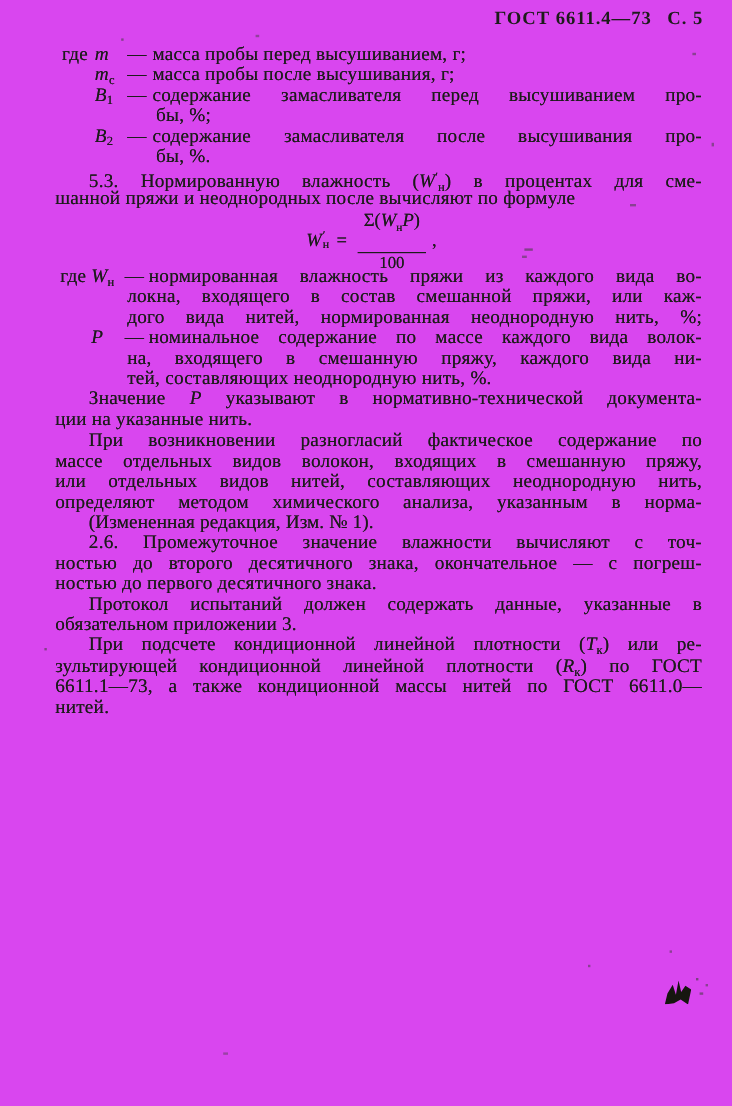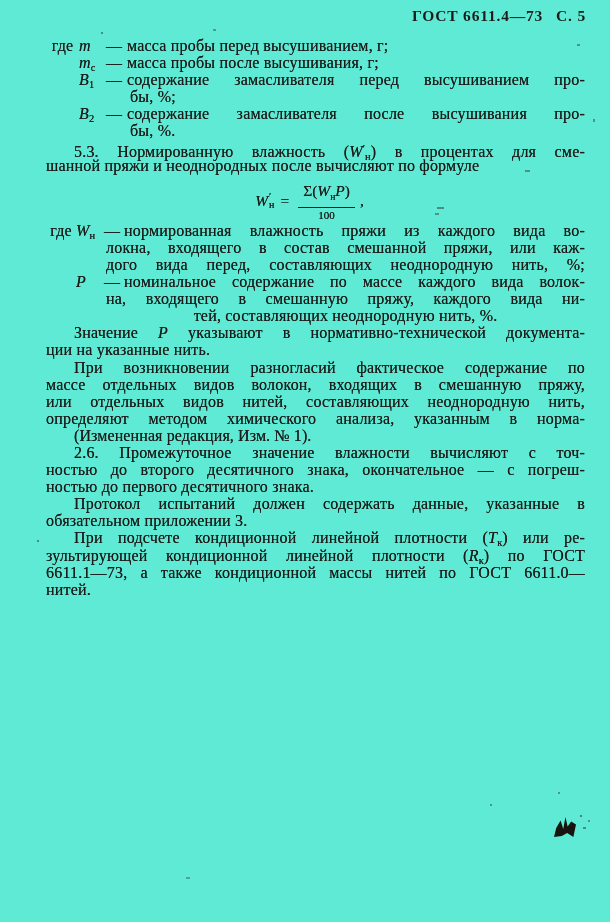--- a/index.html
+++ b/index.html
@@ -1,38 +1,38 @@
 <!DOCTYPE html>
 <html><head>
 <meta charset="utf-8">
 <style>
   html,body{margin:0;padding:0;background:#e8e8e6;}
   .page{
     width:610px;height:922px;position:relative;margin:0 auto;
-    background:#5eead4;color:#1c1c1a;
+    background:#d946ef;color:#1c1c1a;
     font-family:"Liberation Serif","DejaVu Serif",serif;
     overflow:hidden;
   }
   .header{
     position:absolute;top:7px;right:24px;
     font-weight:bold;font-size:15.5px;letter-spacing:.8px;
     white-space:nowrap;
   }
   .header .pg{margin-left:13px;}
   .textcol{
     position:absolute;left:46px;top:37px;width:539px;
     font-size:16px;
     text-shadow:0 0 .35px rgba(25,25,22,.85);
   }
   .line{display:flex;height:17.1px;line-height:17.1px;letter-spacing:.2px;align-items:baseline;}
   .line .txt{flex:1 1 auto;min-width:0;text-align:left;}
   .line.j .txt{text-align:justify;text-align-last:justify;}
   .k-ind .txt{padding-left:28px;}
   .k-cont1 .txt{padding-left:84px;}
-  .k-cont2 .txt{padding-left:60px;text-align:center;}
+  .k-cont2 .txt{padding-left:60px;}
   .lead{flex:none;width:33px;text-align:center;}
   .sym{flex:none;width:27px;}
   .dash{flex:none;width:21px;}
   .k-def2 .lead{width:30px;}
   .k-def2 .sym{width:28px;}
   .k-def2 .dash{width:20px;}
   .s-i{font-style:italic;}
   .s-b{font-weight:normal;letter-spacing:.1px;}
   .s-sub{font-size:10.5px;vertical-align:-3px;letter-spacing:0;}
   .s-sup{font-size:10.5px;vertical-align:5px;letter-spacing:0;}
@@ -41,23 +41,23 @@
     height:48px;box-sizing:border-box;padding-top:7px;
     display:flex;justify-content:center;align-items:center;
     font-size:15.5px;transform:translateX(-6px);
     text-shadow:0 0 .35px rgba(25,25,22,.85);
   }
   .f-W{font-style:italic;}
   .f-lhs{display:inline-flex;align-items:center;}
   .f-ss{display:inline-flex;flex-direction:column;font-size:10px;line-height:8px;margin-left:1px;}
   .f-eq{margin:0 9px 0 6px;}
   .f-frac{display:inline-block;text-align:center;vertical-align:middle;}
-  .f-num{display:block;border-bottom:1.4px solid #1c1c1a;padding:0 5px 5px;}
+  .f-num{display:block;border-bottom:1.4px solid #1c1c1a;padding:0 5px 15px;}
   .f-num sub{font-size:9.5px;}
-  .f-den{display:block;padding-top:1px;font-size:11px;}
+  .f-den{display:block;padding-top:1px;font-size:14px;}
   .f-comma{margin-left:5px;}
   
   .speck{position:absolute;background:#3c3c38;}
   .smudge{
     position:absolute;left:554px;top:817px;width:22px;height:20px;
     background:#16160f;
     clip-path:polygon(0% 100%,10% 55%,30% 18%,42% 60%,52% 0%,62% 48%,78% 22%,100% 38%,88% 100%,60% 80%,35% 95%);
   }
 </style>
 </head>
@@ -129,21 +129,21 @@
         <div class="line k-def2 j">
           <span class="lead">где</span>
           <span class="sym"><span class="s-i">W</span><span class="s-sub">н</span></span>
           <span class="dash">—</span>
           <span class="txt"><span class="s-r">нормированная влажность пряжи из каждого вида во-</span></span>
         </div>
         <div class="line k-cont2 j">
           <span class="txt"><span class="s-r">локна, входящего в состав смешанной пряжи, или каж-</span></span>
         </div>
         <div class="line k-cont2 j">
-          <span class="txt"><span class="s-r">дого вида перед, составляющих неоднородную нить, %;</span></span>
+          <span class="txt"><span class="s-r">дого вида нитей, нормированная неоднородную нить, %;</span></span>
         </div>
         <div class="line k-def2 j">
           <span class="lead"></span>
           <span class="sym"><span class="s-i">P</span></span>
           <span class="dash">—</span>
           <span class="txt"><span class="s-r">номинальное содержание по массе каждого вида волок-</span></span>
         </div>
         <div class="line k-cont2 j">
           <span class="txt"><span class="s-r">на, входящего в смешанную пряжу, каждого вида ни-</span></span>
         </div>

